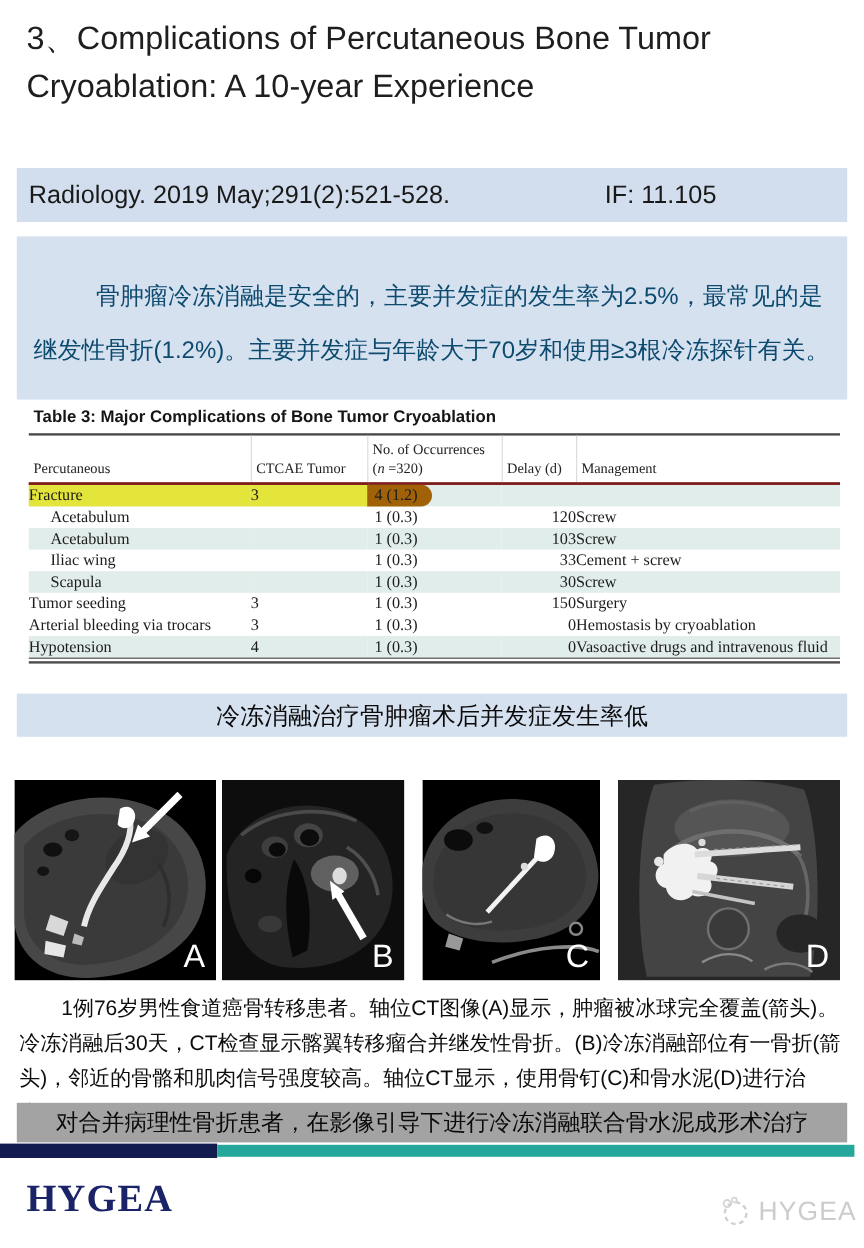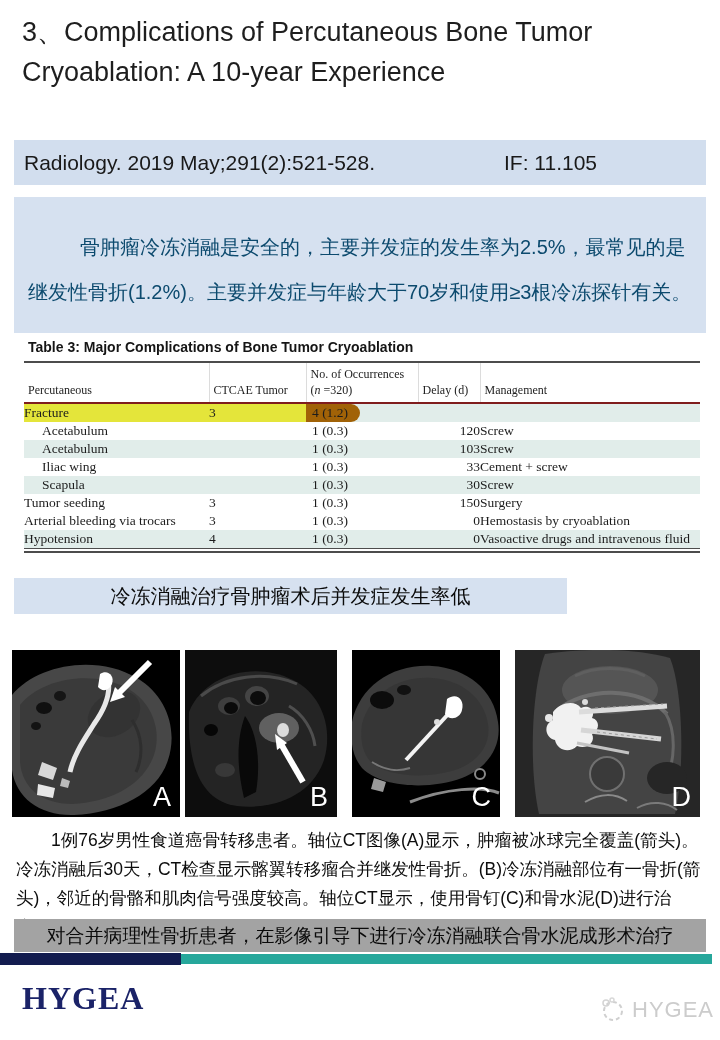--- a/index.html
+++ b/index.html
@@ -64,21 +64,21 @@
   td.c-mgmt { padding-left:4px; }
   td.hlc { background:#e4e53a; }
   .hl-cap {
     display:inline-block; background:#a16207; line-height:18px; height:18px;
     padding-left:6px; padding-right:12px; border-radius:0 9px 9px 0;
   }
   .jtable-bottom { border-top:1px solid #4c4c4c; height:2px; border-bottom:2px solid #4c4c4c; }
 
   
   .caption-band {
-    position:absolute; left:14px; top:578px; width:553px; height:36px;
+    position:absolute; left:14px; top:578px; width:692px; height:36px;
     background:#d6e1f0; display:flex; align-items:center; justify-content:center;
     font-size:20px; color:#0a0a0a;
   }
 
   
   .fig { position:absolute; top:650px; height:167px; }
   .fig svg { display:block; width:100%; height:100%; }
   .fig-label {
     position:absolute; right:9px; bottom:4px; color:#ffffff;
     font-size:27px; font-family:"Liberation Sans", sans-serif;

